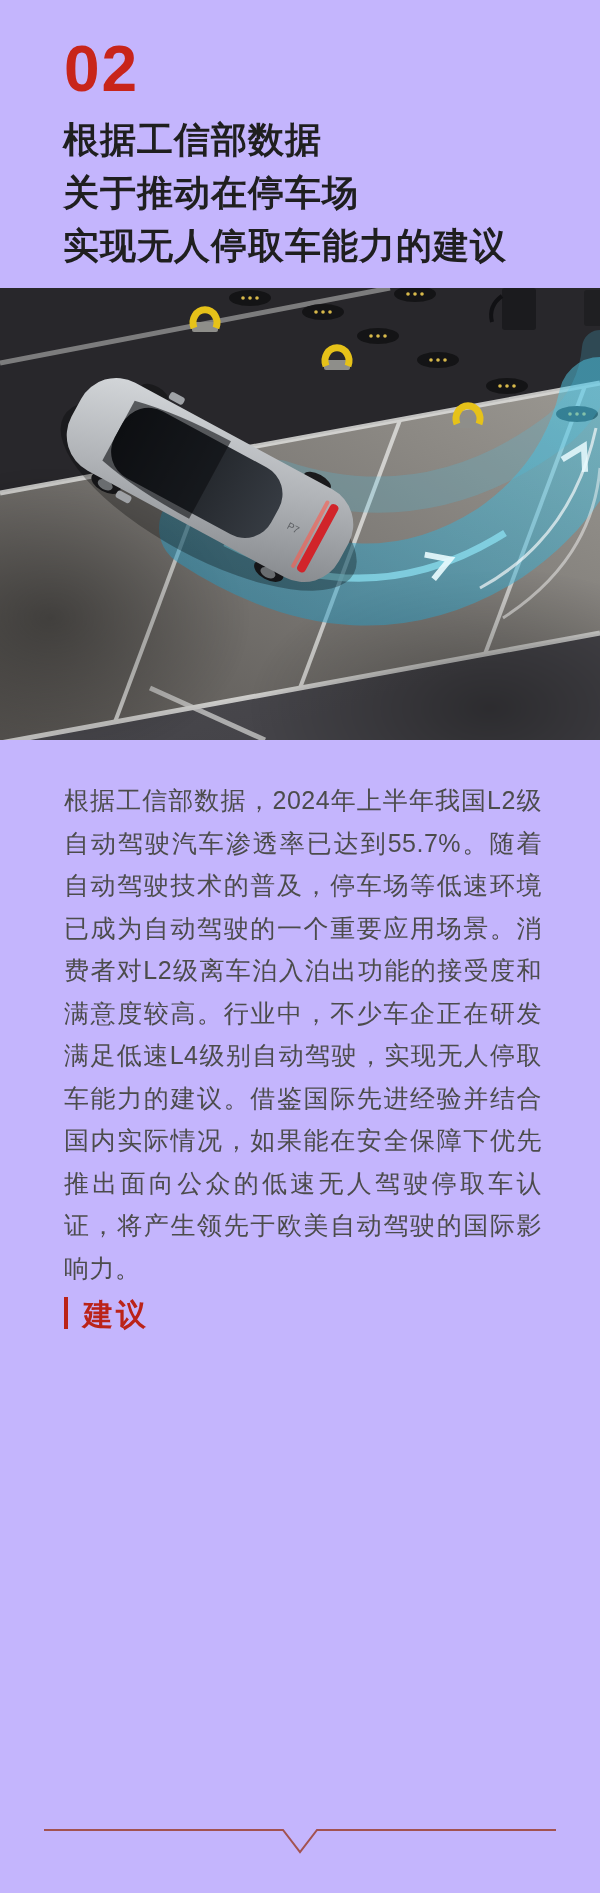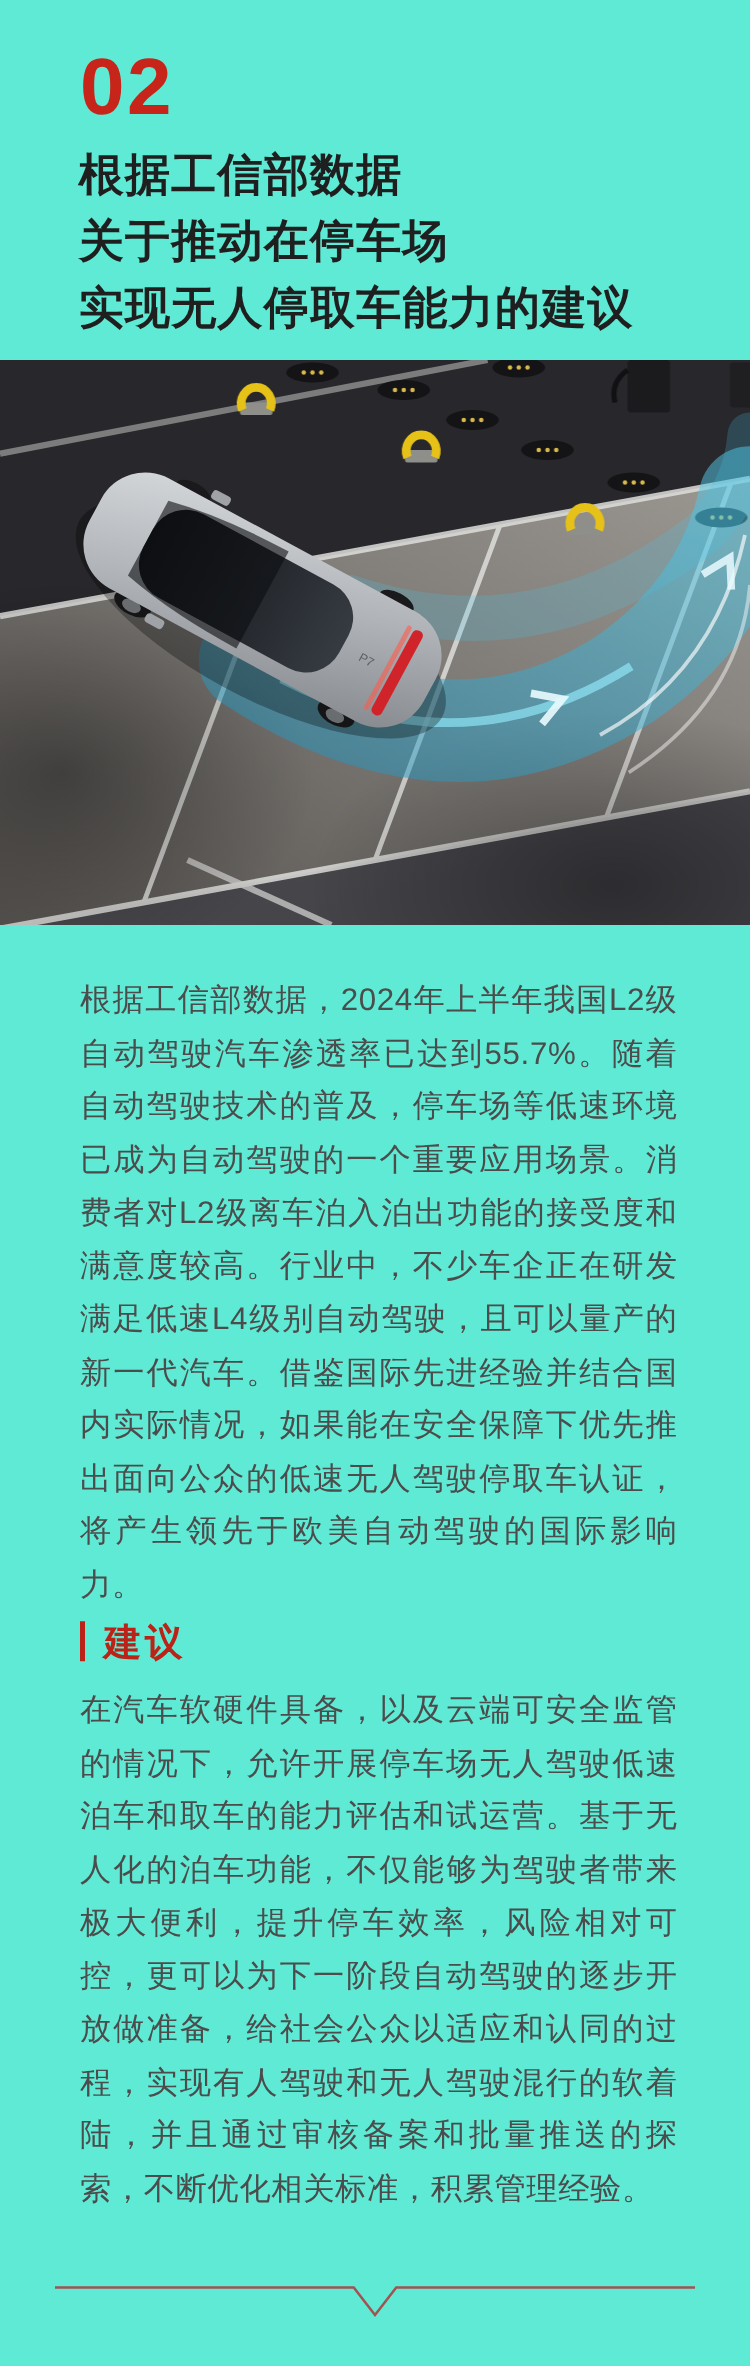--- a/index.html
+++ b/index.html
@@ -1,18 +1,18 @@
 <!DOCTYPE html>
 <html><head>
 <meta charset="utf-8">
 <style>
   html,body{margin:0;padding:0;background:#e9e8e6;}
   #page{
     position:relative;width:600px;height:1893px;margin:0 auto;
-    background:#5eead4;overflow:hidden;
+    background:#c4b5fd;overflow:hidden;
     font-family:"Liberation Sans", sans-serif;
   }
   
   .sec-number{
     position:absolute;left:64px;top:36px;
     font-size:64px;line-height:66px;font-weight:700;letter-spacing:2px;
     color:#c8251a;
   }
   .sec-title{
     position:absolute;left:63px;top:113px;width:500px;
@@ -159,26 +159,25 @@
         <path d="M -104 -34 Q -60 -44 0 -44 L 0 44 Q -60 44 -104 34 Z" fill="#0c0e11" opacity="0.6"></path>
         <rect x="118" y="-38" width="9" height="76" rx="4" fill="#d1242a"></rect>
         <rect x="112" y="-38" width="4" height="76" rx="2" fill="#ff5a4d" opacity="0.6"></rect>
         <rect x="-76" y="-60" width="16" height="8" rx="3" fill="#9fa2a6"></rect>
         <rect x="-76" y="52" width="16" height="8" rx="3" fill="#9fa2a6"></rect>
         <text x="96" y="6" font-size="10" fill="#5c5f63" font-family="Liberation Sans, sans-serif" text-anchor="middle">P7</text>
       </g>
     </svg>
   </div>
 
-  <div id="intro" class="body-text">根据工信部数据，2024年上半年我国L2级自动驾驶汽车渗透率已达到55.7%。随着自动驾驶技术的普及，停车场等低速环境已成为自动驾驶的一个重要应用场景。消费者对L2级离车泊入泊出功能的接受度和满意度较高。行业中，不少车企正在研发满足低速L4级别自动驾驶，且可以量产的新一代汽车。借鉴国际先进经验并结合国内实际情况，如果能在安全保障下优先推出面向公众的低速无人驾驶停取车认证，将产生领先于欧美自动驾驶的国际影响力。</div>
+  <div id="intro" class="body-text">根据工信部数据，2024年上半年我国L2级自动驾驶汽车渗透率已达到55.7%。随着自动驾驶技术的普及，停车场等低速环境已成为自动驾驶的一个重要应用场景。消费者对L2级离车泊入泊出功能的接受度和满意度较高。行业中，不少车企正在研发满足低速L4级别自动驾驶，实现无人停取车能力的建议。借鉴国际先进经验并结合国内实际情况，如果能在安全保障下优先推出面向公众的低速无人驾驶停取车认证，将产生领先于欧美自动驾驶的国际影响力。</div>
 
   <div class="suggest-head">
     <div class="suggest-bar"></div>
     <div class="suggest-label">建议</div>
   </div>
 
-  <div id="suggestion-par" class="body-text">在汽车软硬件具备，以及云端可安全监管的情况下，允许开展停车场无人驾驶低速泊车和取车的能力评估和试运营。基于无人化的泊车功能，不仅能够为驾驶者带来极大便利，提升停车效率，风险相对可控，更可以为下一阶段自动驾驶的逐步开放做准备，给社会公众以适应和认同的过程，实现有人驾驶和无人驾驶混行的软着陆，并且通过审核备案和批量推送的探索，不断优化相关标准，积累管理经验。</div>
 
   <svg class="divider" viewBox="0 0 600 44" xmlns="http://www.w3.org/2000/svg">
     <polyline points="44,12 283,12 300,34 317,12 556,12" fill="none" stroke="#a35250" stroke-width="2"></polyline>
   </svg>
 
 </div>
 
 </body></html>

